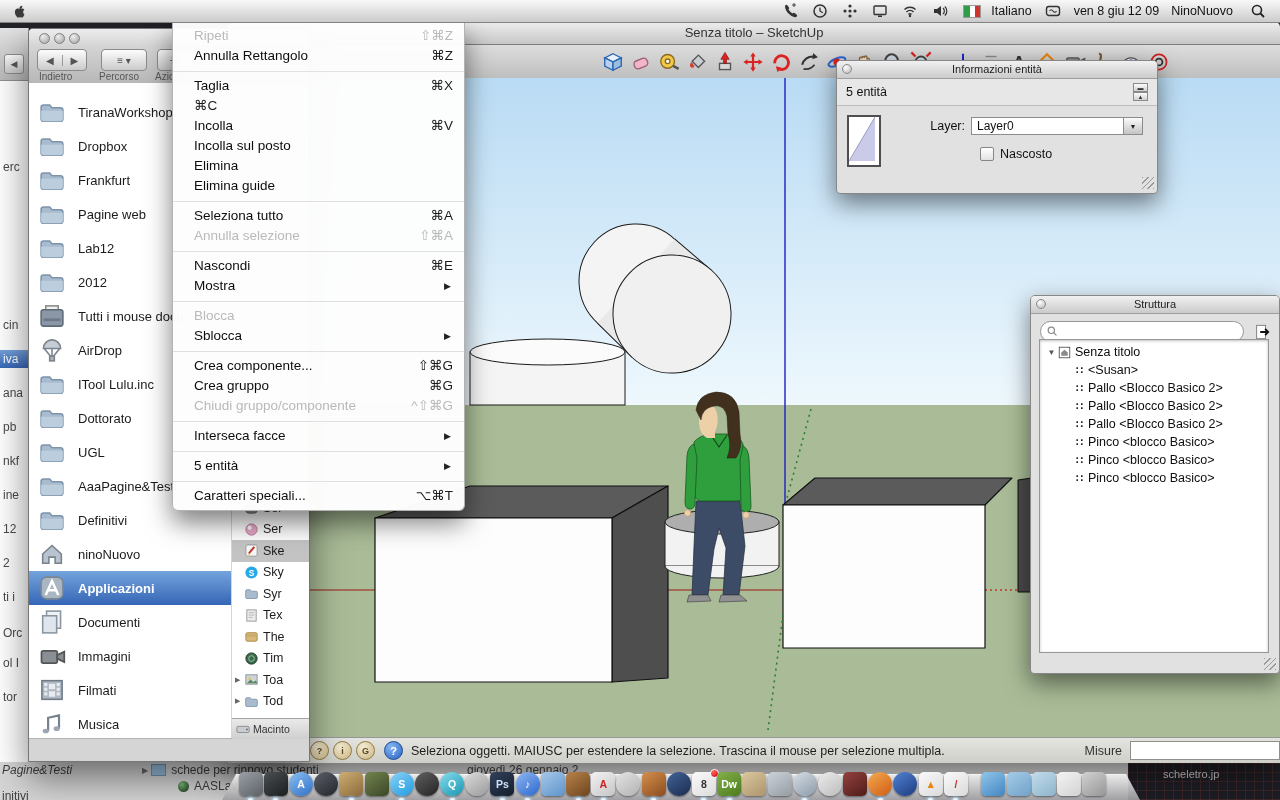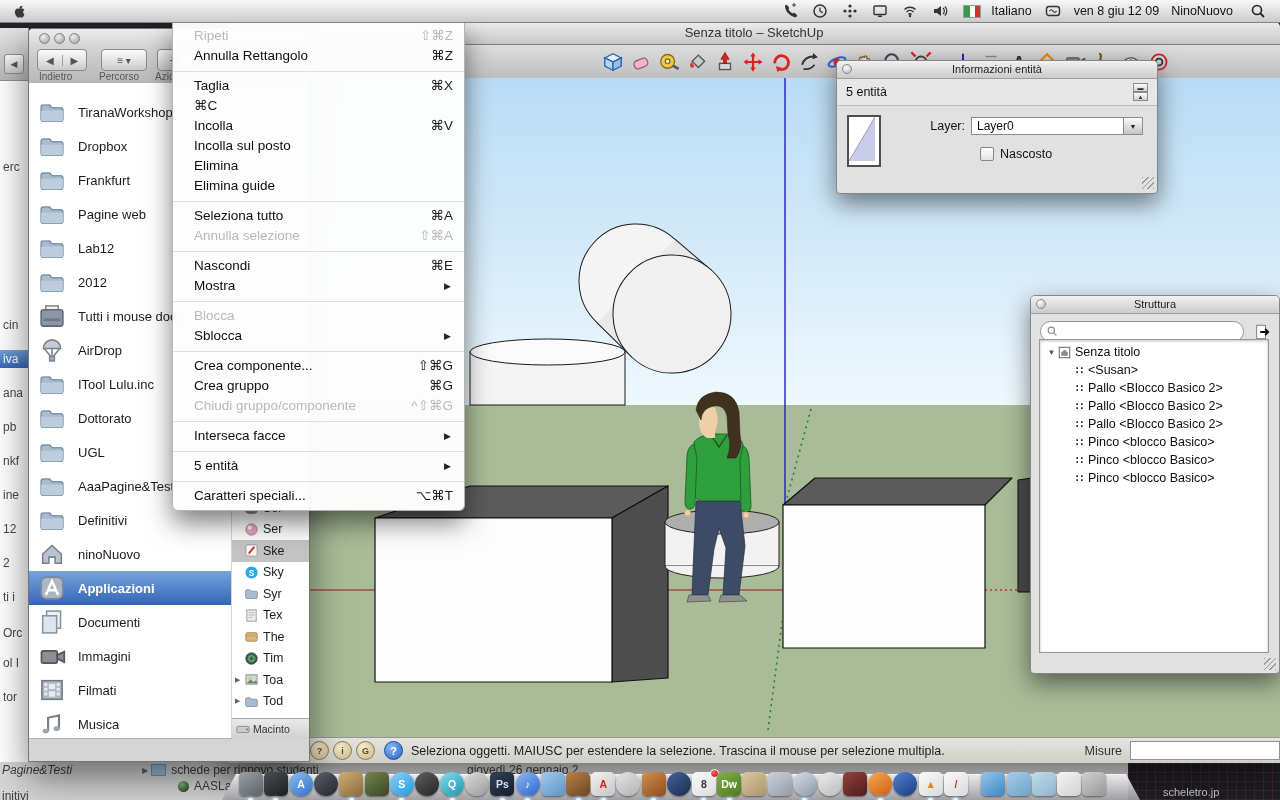--- a/index.html
+++ b/index.html
@@ -170,21 +170,21 @@
         <span class="bf-folder"></span>
         <span>schede per rinnovo studenti</span>
       </div>
       <div class="bf-frag" style="left: 178px; top: 17px;">
         <span class="bf-ball"></span>
         <span>AASLav</span>
       </div>
       <div class="bf-frag" style="left: 467px; top: 1px;">
         <span>giovedì 26 gennaio 2</span>
       </div>
-      <div class="bf-frag light" style="left: 1163px; top: 24px;">
+      <div class="bf-frag light" style="left: 1163px; top: 6px;">
         <span>scheletro.jp</span>
       </div>
     </div>
 </div>
 
 <div id="sketch-win">
   <div class="su-titlebar">
     <span>Senza titolo – SketchUp</span>
   </div>
   <div class="su-toolbar" id="su-toolbar">

